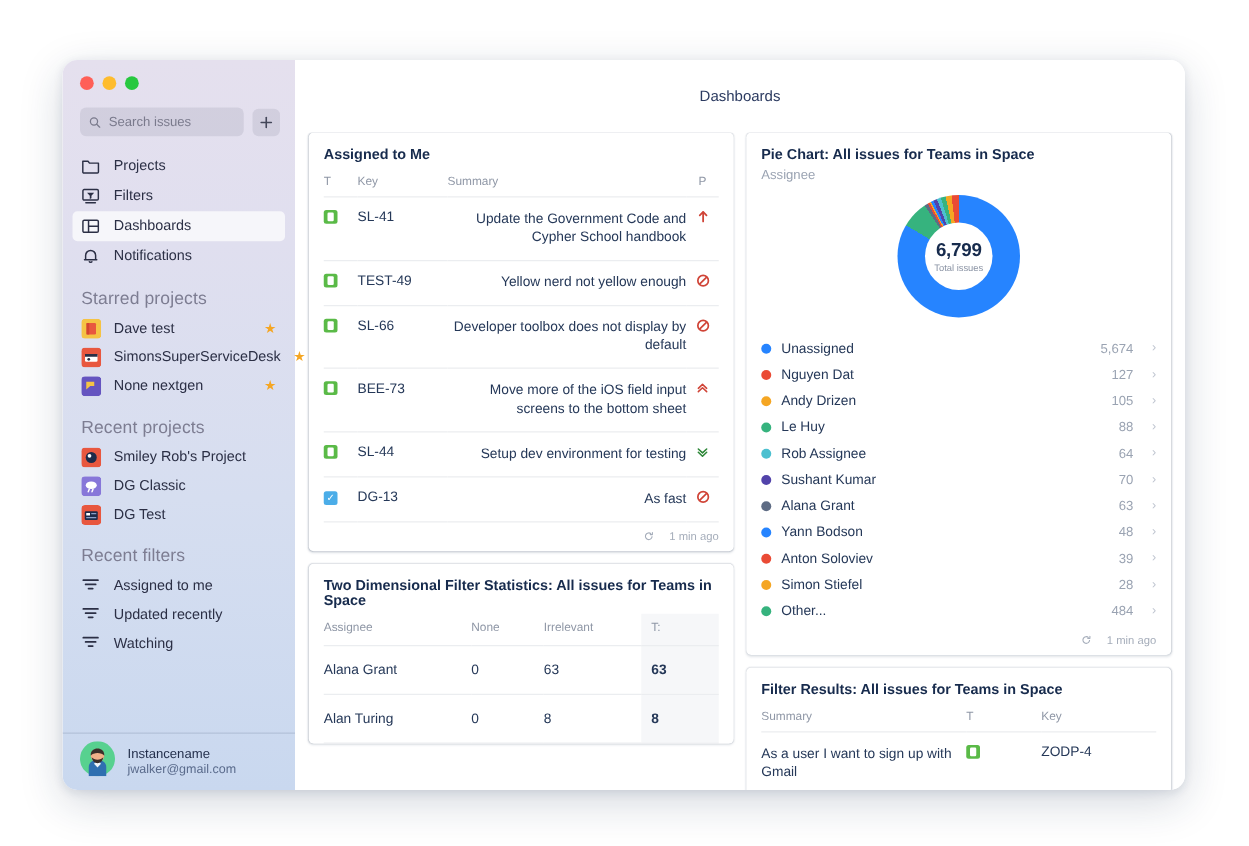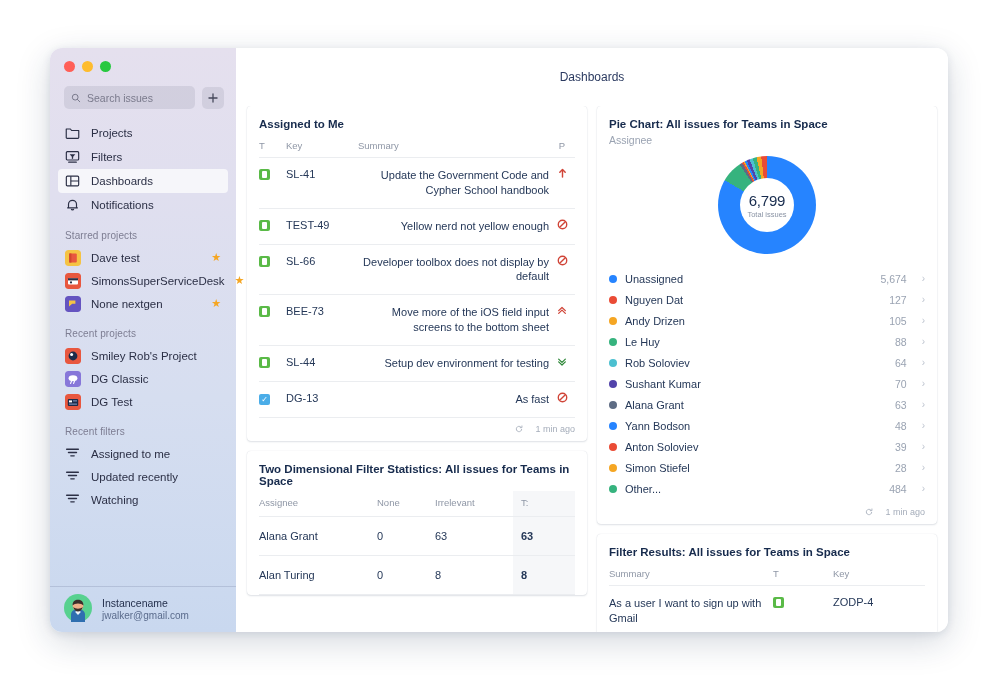--- a/index.html
+++ b/index.html
@@ -53,21 +53,21 @@
   .nav { padding: 12px 8px 0 8px; }
   .nav-item {
     display: flex; align-items: center; gap: 11px;
     height: 24px; padding: 0 7px; border-radius: 4px;
     font-size: 11.5px; color: #2b2f45; margin-bottom: 0px;
   }
   .nav-item.active { background: rgba(255,255,255,.70); }
   .nav-item .ico { width: 15px; height: 15px; display: flex; align-items: center; justify-content: center; flex: 0 0 15px; }
 
   .sec-title {
-    font-size: 10px; color: #7d7d92; padding: 13px 32px 5px 15px;
+    font-size: 14px; color: #7d7d92; padding: 13px 32px 5px 15px;
     letter-spacing: .1px;
   }
   .proj-item {
     display: flex; align-items: center; gap: 10px;
     height: 23px; padding: 0 15px; font-size: 11.5px; color: #2b2f45;
   }
   .proj-item .star { margin-left: auto; color: #f5a623; font-size: 11px; }
   .avatar-sq { width: 16px; height: 16px; border-radius: 3px; flex: 0 0 16px; overflow: hidden; }
 
   .filt-item {
@@ -140,21 +140,21 @@
   .ic-task i  { color: #fff; font-size: 8px; font-style: normal; line-height: 1; }
 
   
   .donut-wrap { display: flex; justify-content: center; padding: 8px 0 14px 0; }
   .donut { position: relative; width: 98px; height: 98px; border-radius: 50%; }
   .donut .hole {
     position: absolute; left: 22px; top: 22px; width: 54px; height: 54px;
     background: #fff; border-radius: 50%;
     display: flex; flex-direction: column; align-items: center; justify-content: center;
   }
-  .donut .tot { font-size: 15px; color: #172b4d; letter-spacing: -.2px; }
+  .donut .tot { font-size: 15px; color: #172b4d; letter-spacing: -.2px; font-weight: bold; }
   .donut .lbl { font-size: 7.5px; color: #8a93a4; margin-top: 1px; }
 
   .legend { padding-bottom: 2px; }
   .legend-row {
     display: flex; align-items: center; gap: 8px;
     height: 21px; font-size: 11px; color: #253858;
   }
   .legend-row .sw { width: 8px; height: 8px; border-radius: 50%; flex: 0 0 8px; }
   .legend-row .val { margin-left: auto; color: #9aa3b2; font-size: 10.5px; }
   .legend-row .chev { color: #bfc5d0; font-size: 10px; margin-left: 7px; }
@@ -562,21 +562,21 @@
               <span class="chev">›</span>
             </div>
             <div class="legend-row">
               <span class="sw" style="background:#36b37e"></span>
               <span>Le Huy</span>
               <span class="val">88</span>
               <span class="chev">›</span>
             </div>
             <div class="legend-row">
               <span class="sw" style="background:#4cc0d0"></span>
-              <span>Rob Soloviev</span>
+              <span>Rob Assignee</span>
               <span class="val">64</span>
               <span class="chev">›</span>
             </div>
             <div class="legend-row">
               <span class="sw" style="background:#5243aa"></span>
               <span>Sushant Kumar</span>
               <span class="val">70</span>
               <span class="chev">›</span>
             </div>
             <div class="legend-row">

